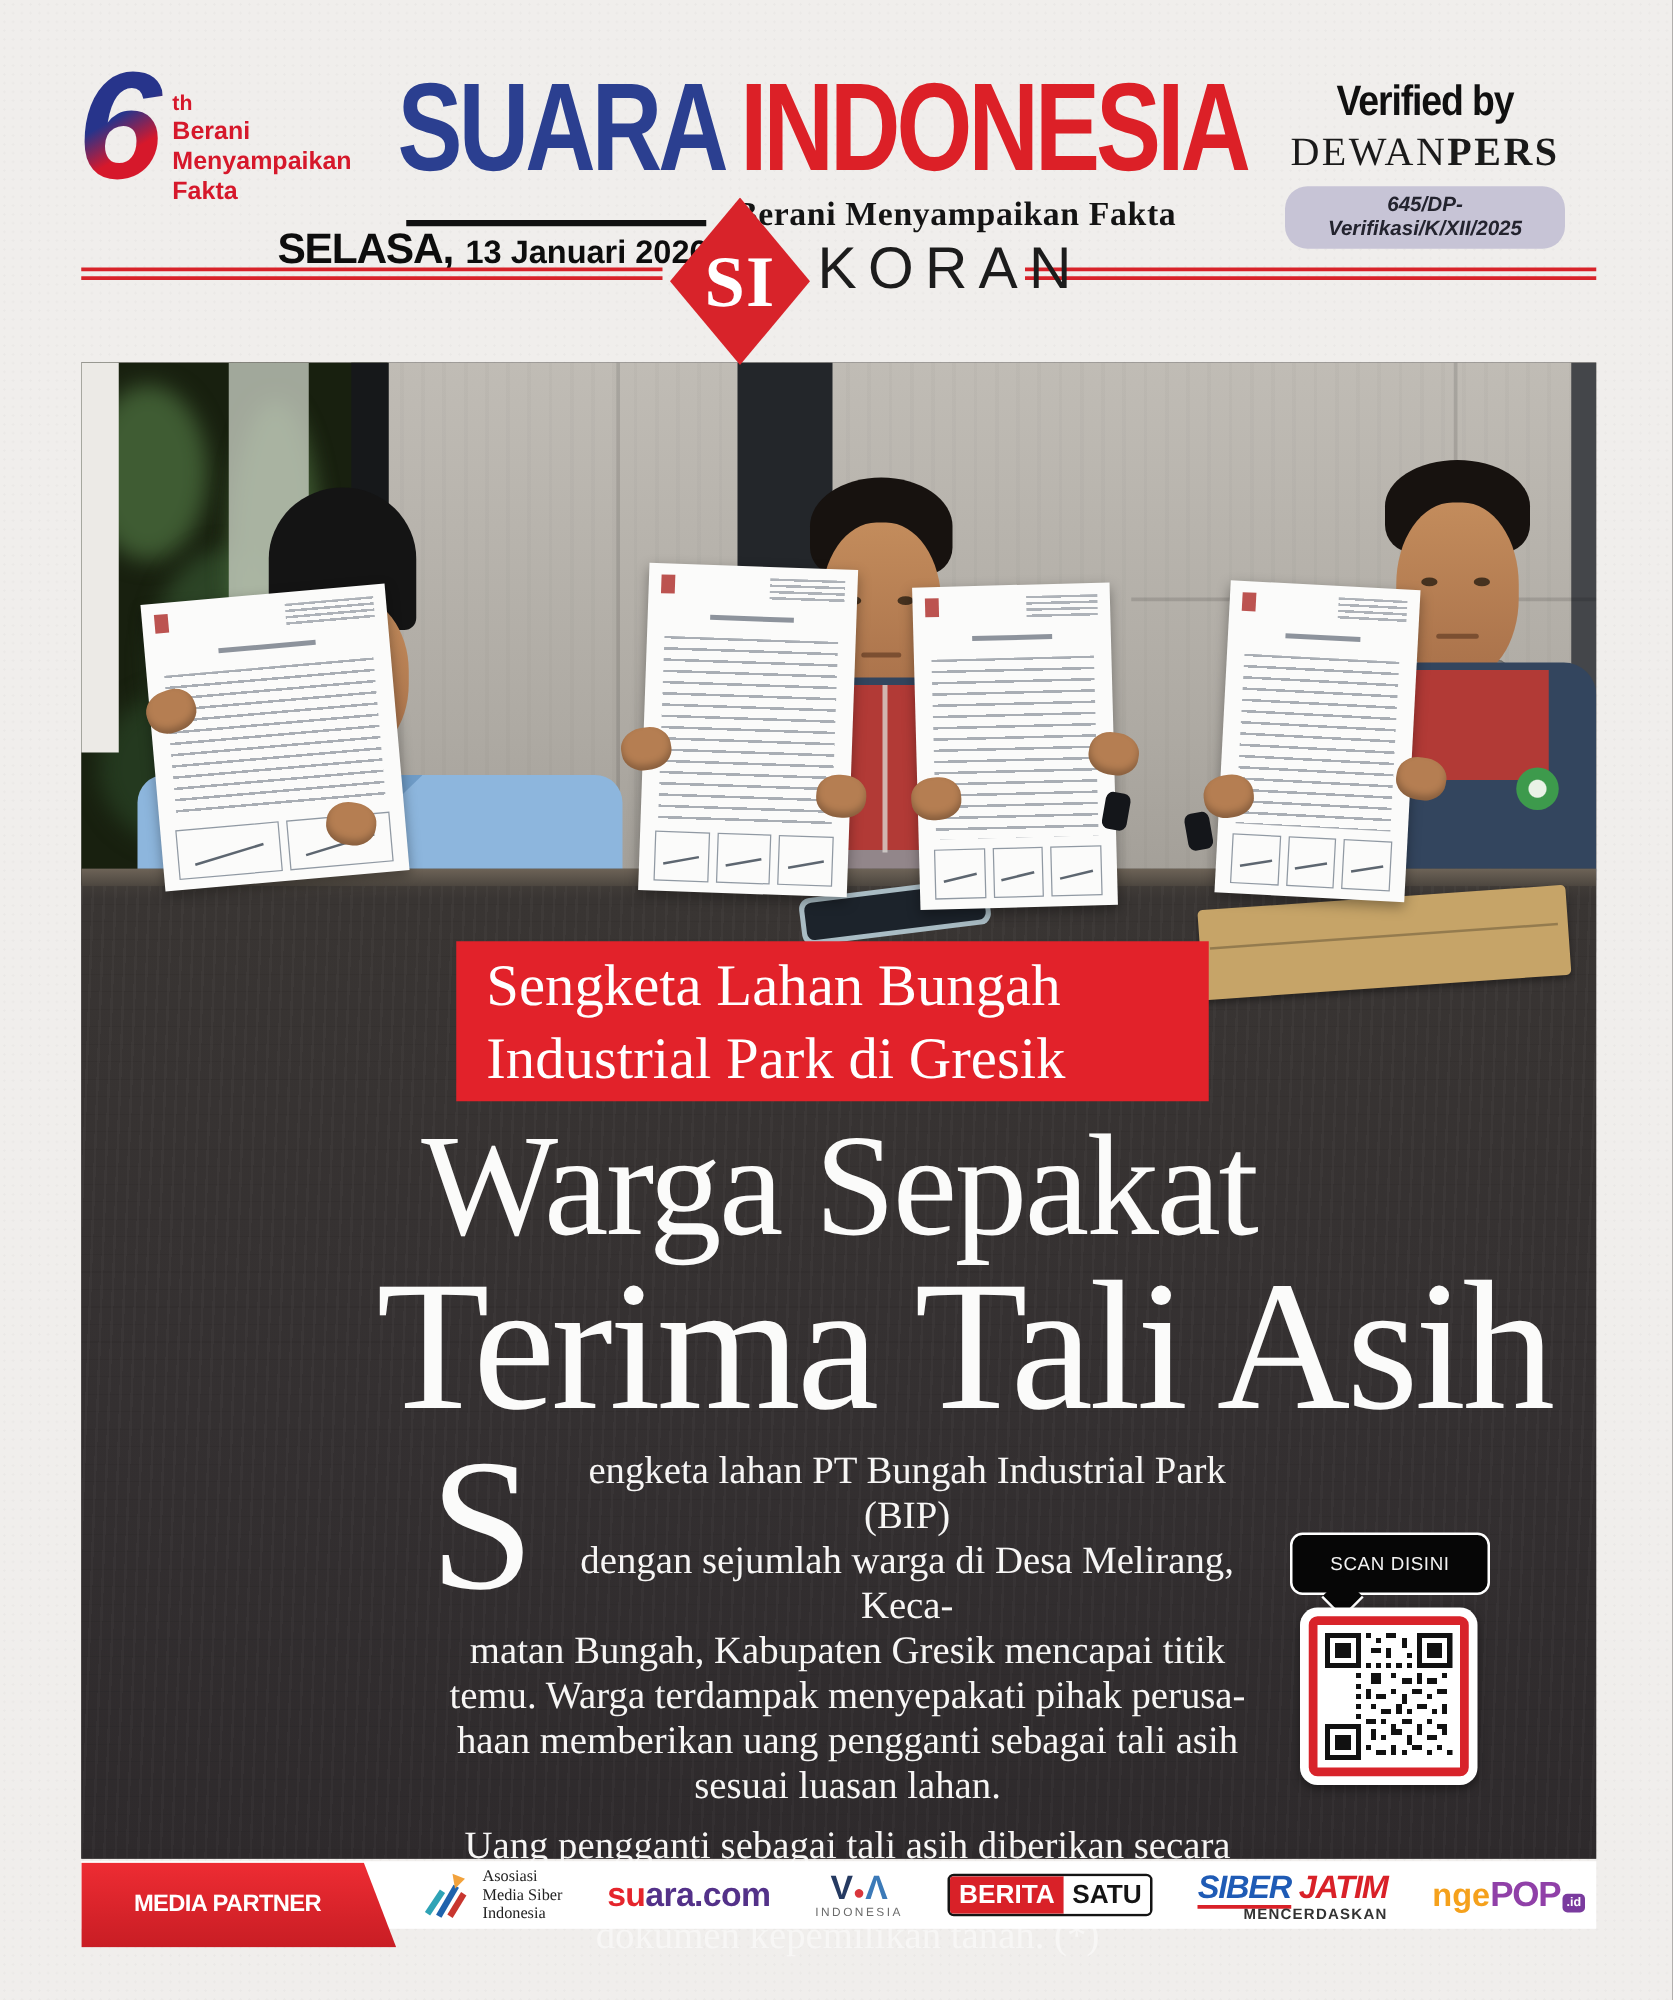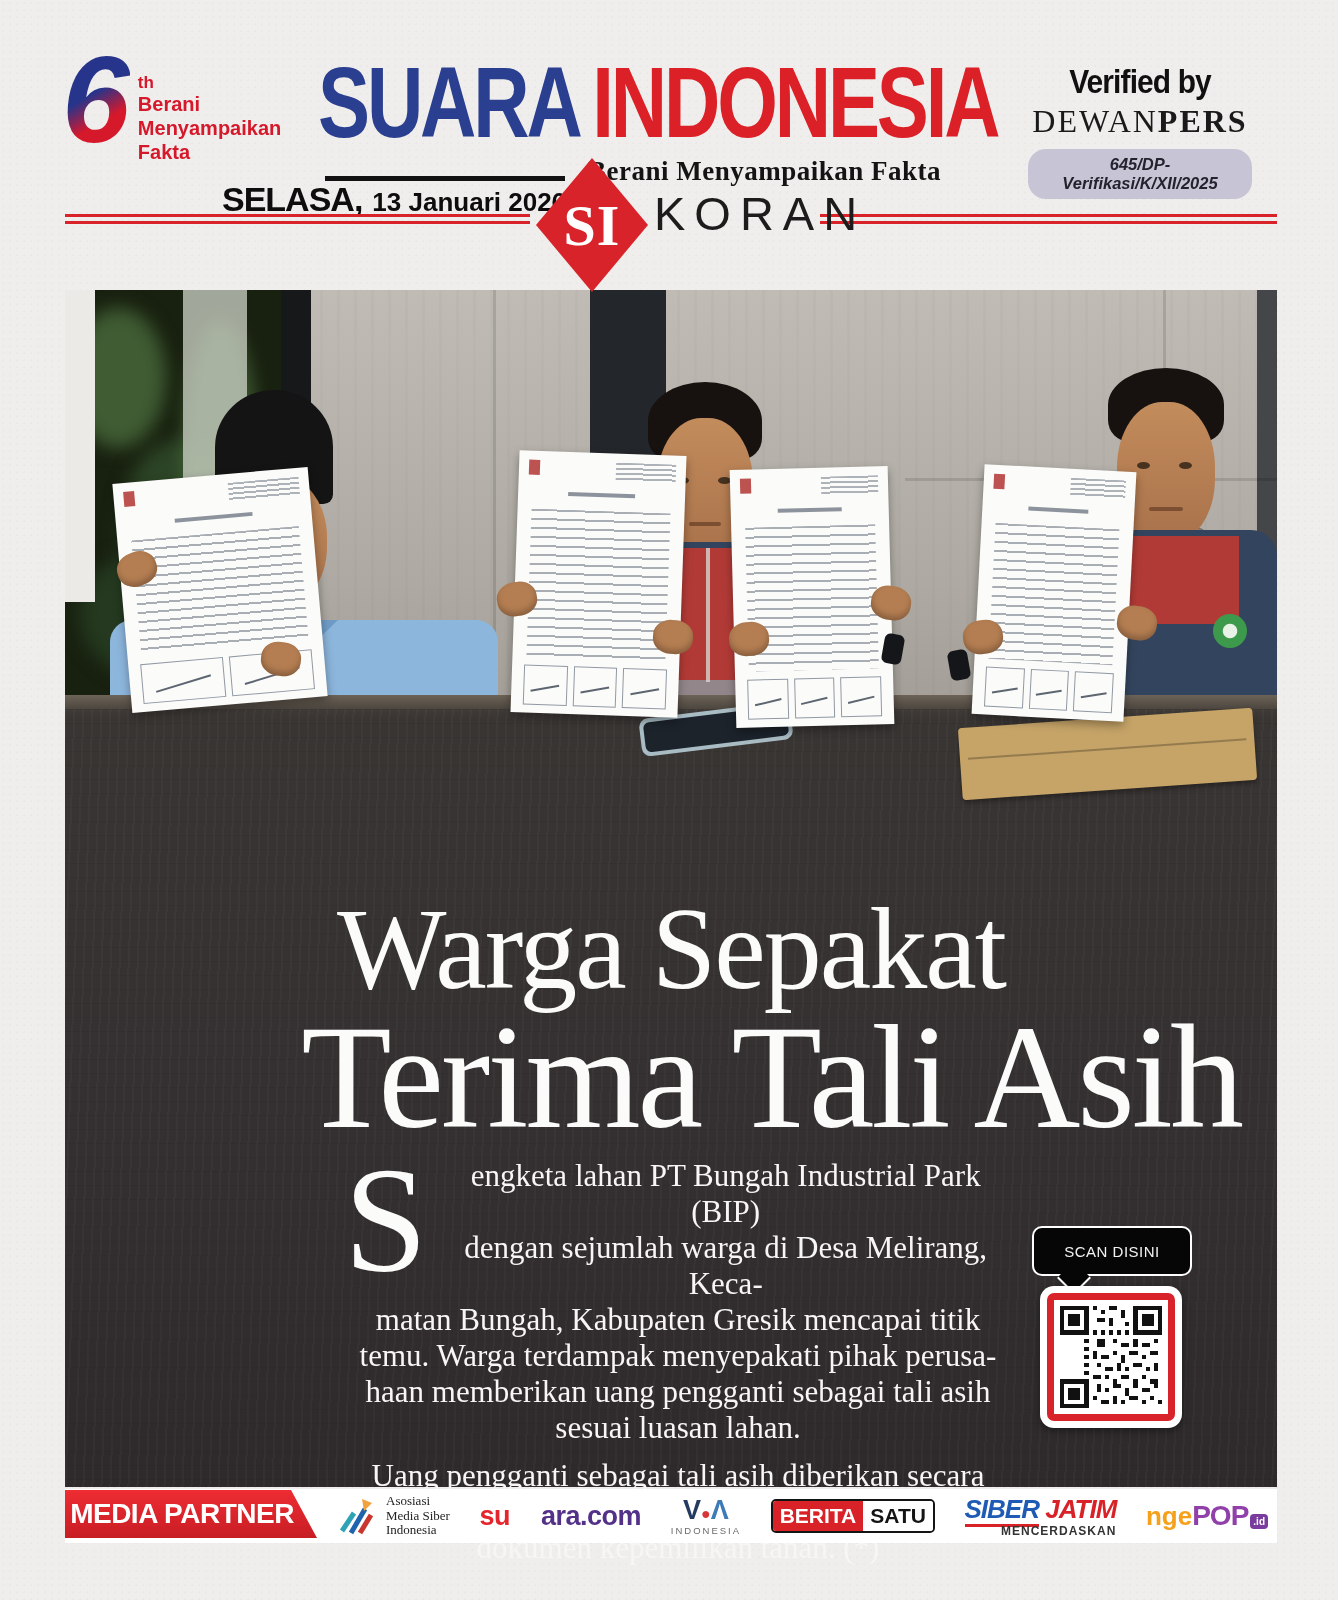--- a/index.html
+++ b/index.html
@@ -159,32 +159,32 @@
     color:#f2f2f2;font-size:15px;letter-spacing:.5px;}
   .qr-tail{left:1062px;top:1266px;width:22px;height:22px;background:#060606;border-right:2px solid #fff;
     border-bottom:2px solid #fff;transform:rotate(45deg);z-index:11;}
   .qr-card{left:1040px;top:1286px;width:142px;height:142px;background:#fff;border-radius:14px;z-index:12;
     box-shadow:0 3px 8px rgba(0,0,0,.4);}
   .qr-frame{position:absolute;inset:7px;border:7px solid #d8232a;border-radius:7px;}
   .qr-card svg{position:absolute;inset:20px;}
 
   
   .footer-band{left:65px;top:1489px;width:1212px;height:54px;background:#fff;z-index:10;}
-  .mp-banner{left:65px;top:1490px;width:252px;height:48px;z-index:11;
+  .mp-banner{left:65px;top:1490px;width:252px;height:68px;z-index:11;
     background:linear-gradient(180deg,#ee2c33,#c81d24);
     clip-path:polygon(0 0,calc(100% - 26px) 0,100% 100%,0 100%);
     display:flex;align-items:center;justify-content:center;padding-right:18px;box-sizing:border-box;
-    color:#fff;font-weight:800;font-size:28px;letter-spacing:-.5px;}
+    color:#fff;font-weight:800;font-size:19px;letter-spacing:-.5px;}
   .logos{left:332px;top:1489px;width:942px;height:54px;z-index:11;display:flex;
     align-items:center;justify-content:space-between;padding:0 6px;box-sizing:border-box;}
   .amsi{display:flex;align-items:center;gap:6px;}
   .amsi-text{font-family:"Liberation Serif",serif;font-size:13px;line-height:14.5px;color:#222;white-space:pre-line;}
   .suara{font-weight:800;font-size:27px;letter-spacing:-.5px;}
   .suara .s-red{color:#e5252c;}
-  .suara .s-pur{color:#533189;padding-left:31px;}
+  .suara .s-pur{color:#533189;}
   .voa{text-align:center;line-height:1;}
   .voa .v1c{color:#253a61;font-weight:900;font-size:27px;}
   .voa .v2c{color:#d9363c;font-weight:900;font-size:16px;}
   .voa .v3c{color:#3c7ab8;font-weight:900;font-size:27px;}
   .voa-sub{font-size:9.5px;letter-spacing:2px;color:#6b6b6b;margin-top:2px;}
   .berita{display:flex;border:2px solid #141414;border-radius:5px;overflow:hidden;font-weight:800;font-size:21px;}
   .berita .br-red{background:#d92128;color:#fff;padding:3px 7px;}
   .berita .br-blk{background:#fff;color:#141414;padding:3px 7px;}
   .siber{text-align:right;line-height:1;}
   .siber-top{font-weight:800;font-style:italic;font-size:26px;letter-spacing:-1px;}
@@ -327,20 +327,22 @@
     <div class="hand" style="left:432px;top:292px;transform:rotate(-10deg);"></div>
     <div class="hand" style="left:588px;top:330px;transform:rotate(5deg);"></div>
     <div class="hand" style="left:664px;top:332px;transform:rotate(-5deg);"></div>
     <div class="hand" style="left:806px;top:296px;transform:rotate(10deg);"></div>
     <div class="hand" style="left:898px;top:330px;transform:rotate(-8deg);"></div>
     <div class="hand" style="left:1052px;top:316px;transform:rotate(10deg);"></div>
     <div class="watch" style="left:818px;top:344px;transform:rotate(10deg);"></div>
     <div class="watch" style="left:884px;top:360px;transform:rotate(-10deg);"></div>
   </div>
 
+  <div class="abs kicker">Sengketa Lahan Bungah
+Industrial Park di Gresik</div>
   <div class="abs headline1">Warga Sepakat</div>
   <div class="abs headline2">Terima Tali Asih</div>
 
   <div class="abs story">
     <div class="p1"><span class="dropcap">S</span><span>engketa lahan PT Bungah Industrial Park (BIP)
 dengan sejumlah warga di Desa Melirang, Keca-
 matan Bungah, Kabupaten Gresik mencapai titik
 temu. Warga terdampak menyepakati pihak perusa-
 haan memberikan uang pengganti sebagai tali asih
 sesuai luasan lahan.</span></div>

